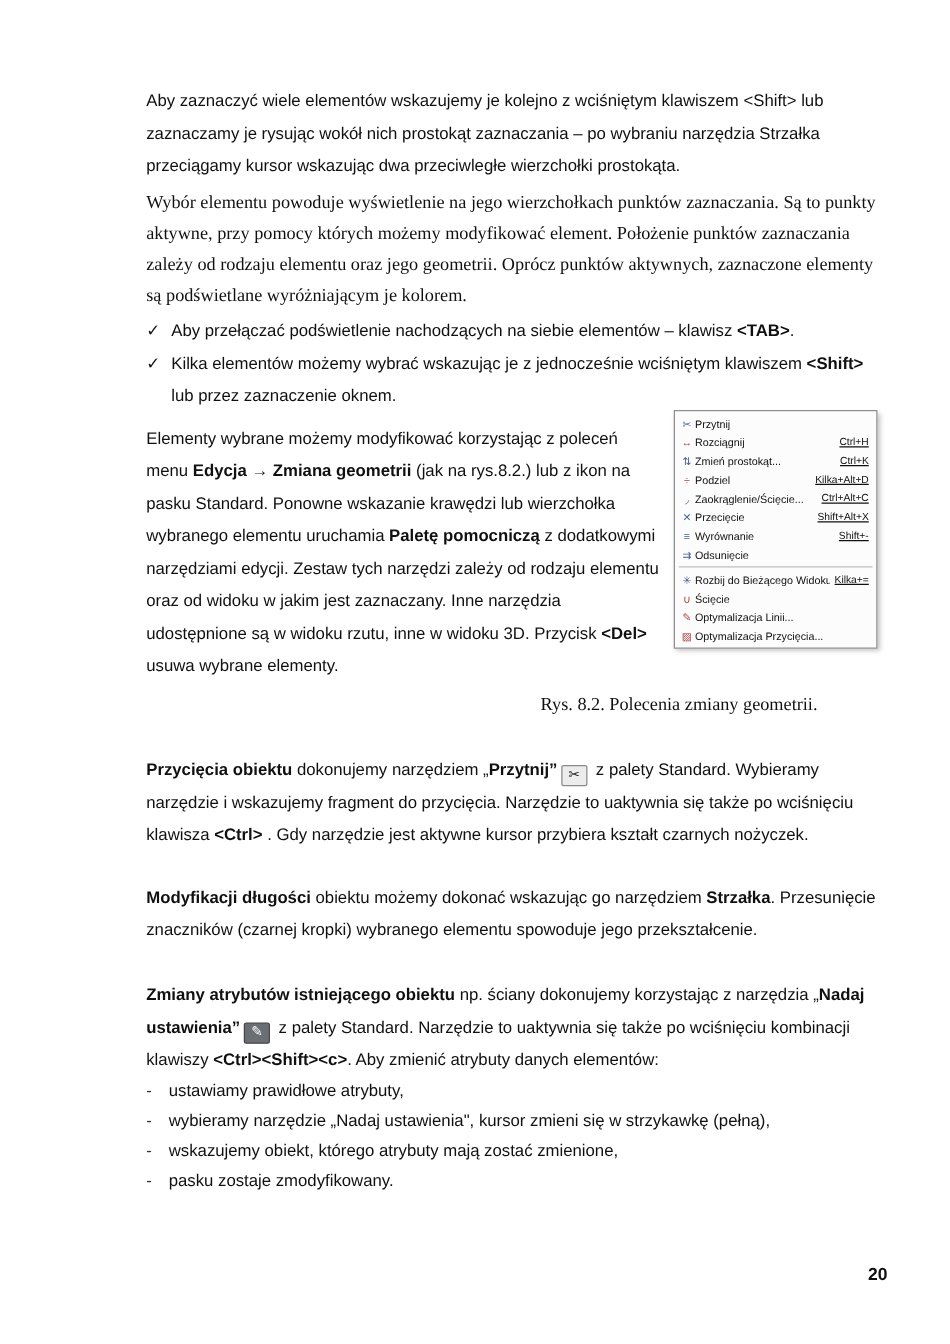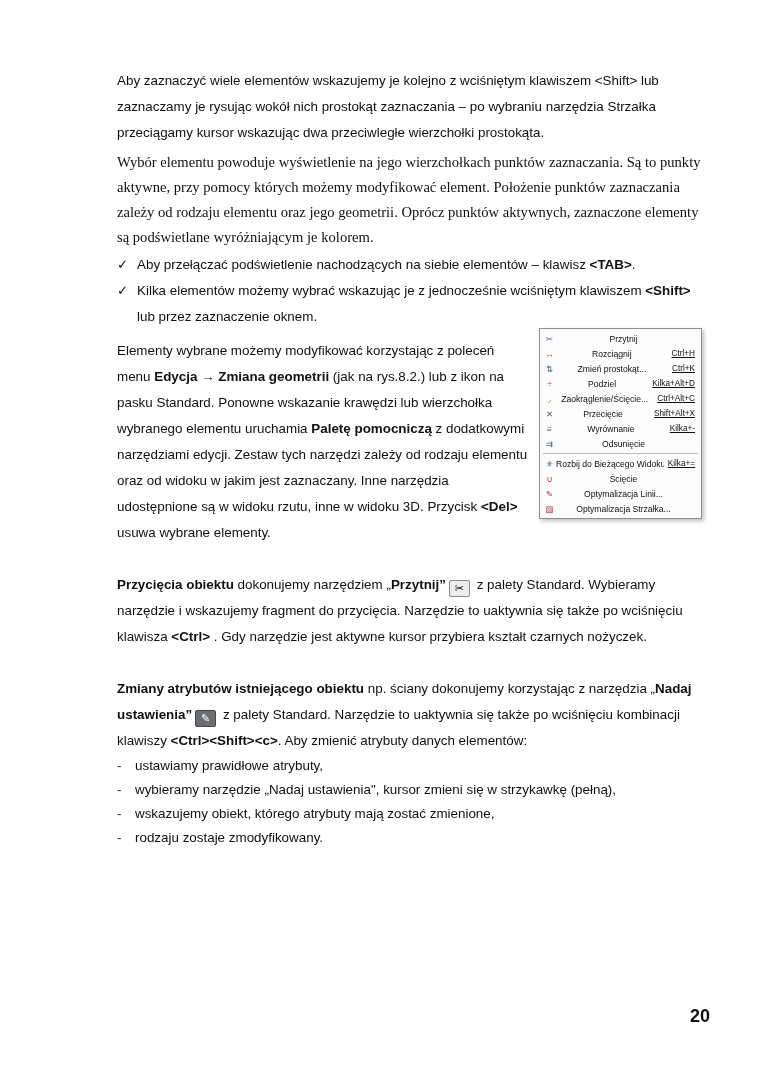--- a/index.html
+++ b/index.html
@@ -40,21 +40,21 @@
   }
   .menu-item {
     display:flex; align-items:center;
     height:15px;
     font-size:8.6px;
     padding:0 6px 0 3px;
     white-space:nowrap;
     cursor:default;
   }
   .menu-icon { flex:0 0 13px; width:13px; font-size:8.5px; text-align:center; }
-  .menu-label { flex:1; overflow:hidden;text-align:center; }
+  .menu-label { flex:1; overflow:hidden; }
   .menu-shortcut { margin-left:4px; font-size:8.2px;text-decoration:underline; }
   .menu-separator { height:1px; background:#bdbdbd; margin:2px 3px; }
 
   .caption { margin-top:6px; text-align:right; padding-right:48px; }
 
   .p4 { margin-top:26px; }
   .p5 { margin-top:24px; }
   .p6 { margin-top:26px; }
 
   .dash-list { margin-top:0; }
@@ -72,21 +72,21 @@
     text-align:center;
     vertical-align:-3px;
     margin:0 3px;
   }
   .inline-icon.dark { background:#6b6f74; color:#ffffff; border-color:#474747; }
 
   .page-number {
     position:absolute;
     right:50px; bottom:48px;
     font-family:"Liberation Sans", sans-serif;
-    font-size:18px; font-weight:bold;
+    font-size:14px; font-weight:bold;
   }
 </style>
 </head>
 <body>
 
 <div class="page">
   <div class="content">
 
     <p class="sans"><span>Aby zaznaczyć wiele elementów wskazujemy je kolejno z wciśniętym klawiszem &lt;Shift&gt; lub zaznaczamy je rysując wokół nich prostokąt zaznaczania – po wybraniu narzędzia Strzałka przeciągamy kursor wskazując dwa przeciwległe wierzchołki prostokąta.</span></p>
 
@@ -140,21 +140,21 @@
 
   <div class="menu-item">
     <span class="menu-icon" style="color: rgb(63, 95, 143);">✕</span>
     <span class="menu-label">Przecięcie</span>
     <span class="menu-shortcut">Shift+Alt+X</span>
   </div>
 
   <div class="menu-item">
     <span class="menu-icon" style="color: rgb(63, 95, 143);">≡</span>
     <span class="menu-label">Wyrównanie</span>
-    <span class="menu-shortcut">Kilka+-</span>
+    <span class="menu-shortcut">Shift+-</span>
   </div>
 
   <div class="menu-item">
     <span class="menu-icon" style="color: rgb(63, 95, 143);">⇉</span>
     <span class="menu-label">Odsunięcie</span>
     <span class="menu-shortcut"></span>
   </div>
 <div class="menu-separator"></div>
   <div class="menu-item">
     <span class="menu-icon" style="color: rgb(63, 95, 143);">✳</span>
@@ -169,30 +169,32 @@
   </div>
 
   <div class="menu-item">
     <span class="menu-icon" style="color: rgb(176, 58, 58);">✎</span>
     <span class="menu-label">Optymalizacja Linii...</span>
     <span class="menu-shortcut"></span>
   </div>
 
   <div class="menu-item">
     <span class="menu-icon" style="color: rgb(176, 58, 58);">▨</span>
-    <span class="menu-label">Optymalizacja Strzałka...</span>
+    <span class="menu-label">Optymalizacja Przycięcia...</span>
     <span class="menu-shortcut"></span>
   </div>
 </div>
       </div>
     </div>
 
+    <div class="caption serif">Rys. 8.2. Polecenia zmiany geometrii.</div>
 
     <p class="sans p4"><span style="font-weight: bold;">Przycięcia obiektu</span><span> dokonujemy narzędziem „</span><span style="font-weight: bold;">Przytnij”</span><span class="inline-icon">✂</span><span> z palety Standard. Wybieramy narzędzie i wskazujemy fragment do przycięcia. Narzędzie  to uaktywnia się także po wciśnięciu klawisza </span><span style="font-weight: bold;">&lt;Ctrl&gt;</span><span> . Gdy narzędzie jest aktywne kursor przybiera kształt czarnych nożyczek.</span></p>
 
+    <p class="sans p5"><span style="font-weight: bold;">Modyfikacji długości</span><span> obiektu możemy dokonać wskazując go narzędziem </span><span style="font-weight: bold;">Strzałka</span><span>. Przesunięcie znaczników (czarnej kropki) wybranego elementu spowoduje jego przekształcenie.</span></p>
 
     <p class="sans p6"><span style="font-weight: bold;">Zmiany atrybutów istniejącego obiektu</span><span> np. ściany dokonujemy korzystając z narzędzia „</span><span style="font-weight: bold;">Nadaj ustawienia”</span><span class="inline-icon dark">✎</span><span> z palety Standard. Narzędzie to uaktywnia się także po wciśnięciu kombinacji klawiszy </span><span style="font-weight: bold;">&lt;Ctrl&gt;&lt;Shift&gt;&lt;c&gt;</span><span>. Aby zmienić atrybuty danych elementów:</span></p>
 
     <div class="dash-list">
   <div class="dash-row sans">
     <span class="dash-mark">-</span>
     <span class="dash-text">ustawiamy prawidłowe atrybuty,</span>
   </div>
 
   <div class="dash-row sans">
@@ -200,20 +202,20 @@
     <span class="dash-text">wybieramy narzędzie „Nadaj ustawienia", kursor zmieni się w strzykawkę (pełną),</span>
   </div>
 
   <div class="dash-row sans">
     <span class="dash-mark">-</span>
     <span class="dash-text">wskazujemy obiekt, którego atrybuty mają zostać zmienione,</span>
   </div>
 
   <div class="dash-row sans">
     <span class="dash-mark">-</span>
-    <span class="dash-text">rodzaju zostaje zmodyfikowany.</span>
+    <span class="dash-text">pasku zostaje zmodyfikowany.</span>
   </div>
 </div>
 
   </div>
 
   <div class="page-number">20</div>
 </div>
 
 </body></html>

